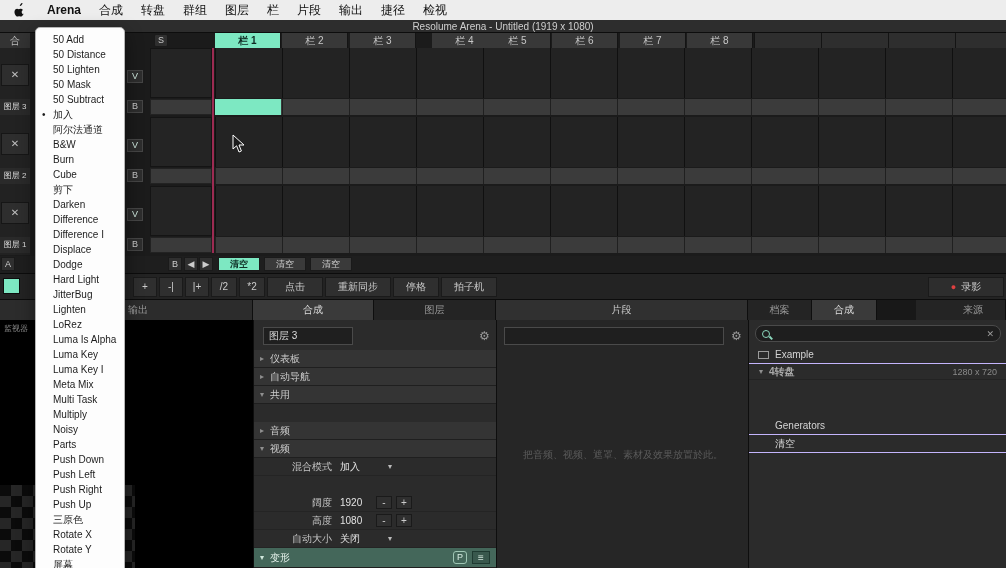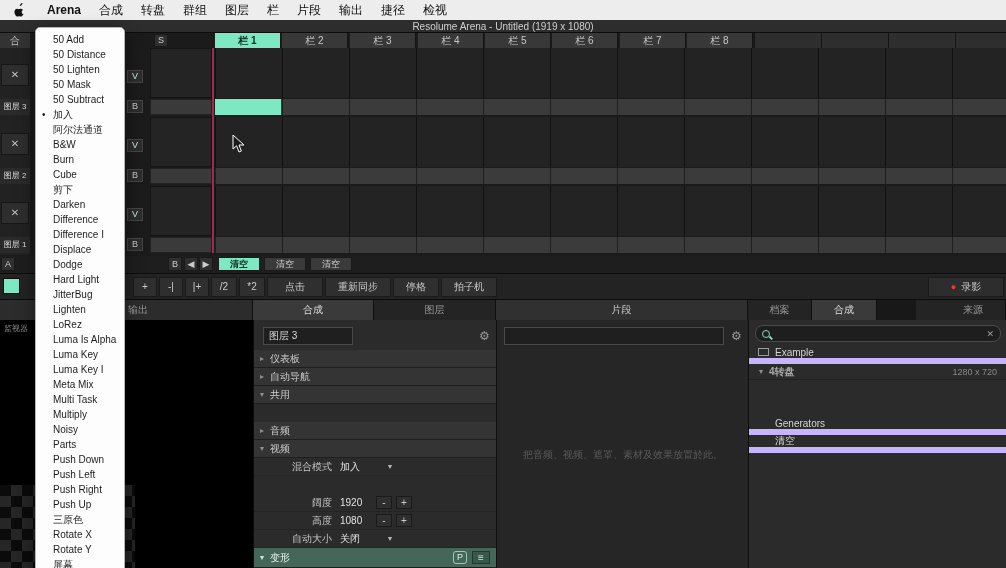--- a/index.html
+++ b/index.html
@@ -123,21 +123,21 @@
   .browser-panel { position:absolute; left:748px; top:320px; width:258px; height:248px; background:#2b2b2b;
                    border-left:1px solid #0e0e0e; }
   .search-box { position:absolute; left:6px; top:5px; width:246px; height:17px; background:#1e1e1e;
                 border:1px solid #4a4a4a; border-radius:8px; display:flex; align-items:center; padding:0 6px; }
   .search-glass { width:8px; height:8px; border:1.5px solid #8bd8bd; border-radius:50%; position:relative; margin-right:6px; }
   .search-glass:after { content:""; position:absolute; left:6px; top:6px; width:4px; height:1.5px; background:#8bd8bd;
                         transform:rotate(45deg); }
   .search-input { flex:1; background:transparent; border:none; outline:none; color:#ddd; font-size:10px;
                   font-family:"Liberation Sans","DejaVu Sans",sans-serif; }
   .search-x { color:#9a9a9a; font-size:9px; }
-  .b-row { position:absolute; left:0; width:258px; height:18px; border-bottom:6px solid #c4b5fd;
+  .b-row { position:absolute; left:0; width:258px; height:18px; border-bottom:1px solid #c4b5fd;
            display:flex; align-items:center; color:#d4d4d4; font-size:10px; }
   .b-row .pad { width:26px; flex:0 0 26px; }
   .comp-icon { width:11px; height:8px; border:1px solid #9a9a9a; margin:0 6px 0 9px; }
   .b-caret { width:16px; text-align:center; color:#8f8f8f; font-size:8px; margin-left:4px; }
   .b-detail { color:#a8a8a8;font-weight:bold; }
   .b-res { margin-left:auto; margin-right:10px; color:#8a8a8a; font-size:9px; }
 
   
   .popup { position:absolute; left:35px; top:27px; width:90px; background:#fdfdfd; border:1px solid #b5b5b5;
            border-radius:5px; box-shadow:0 6px 18px rgba(0,0,0,.45); padding:4px 0; z-index:50; }
@@ -173,21 +173,21 @@
 </div>
 
 <div class="grid-bg"></div>
 <div class="left-rail"></div>
 <div class="corner-cell">合</div>
 <div class="solo-btn">S</div>
 
 <div class="col-hdr active" style="left:215px">栏 1</div>
 <div class="col-hdr" style="left:282px">栏 2</div>
 <div class="col-hdr" style="left:350px">栏 3</div>
-<div class="col-hdr" style="left:418px">栏 4</div>
+<div class="col-hdr" style="left:432px">栏 4</div>
 <div class="col-hdr" style="left:485px">栏 5</div>
 <div class="col-hdr" style="left:552px">栏 6</div>
 <div class="col-hdr" style="left:620px">栏 7</div>
 <div class="col-hdr" style="left:687px">栏 8</div>
 <div class="hdr-ext"></div>
 
 <div class="thumb-master" style="top:48px"></div>
 <div class="thumb-cells" style="top:48px"></div>
 <div class="name-master" style="top:99px"></div>
 <div class="name-cells" style="top:99px"></div>

